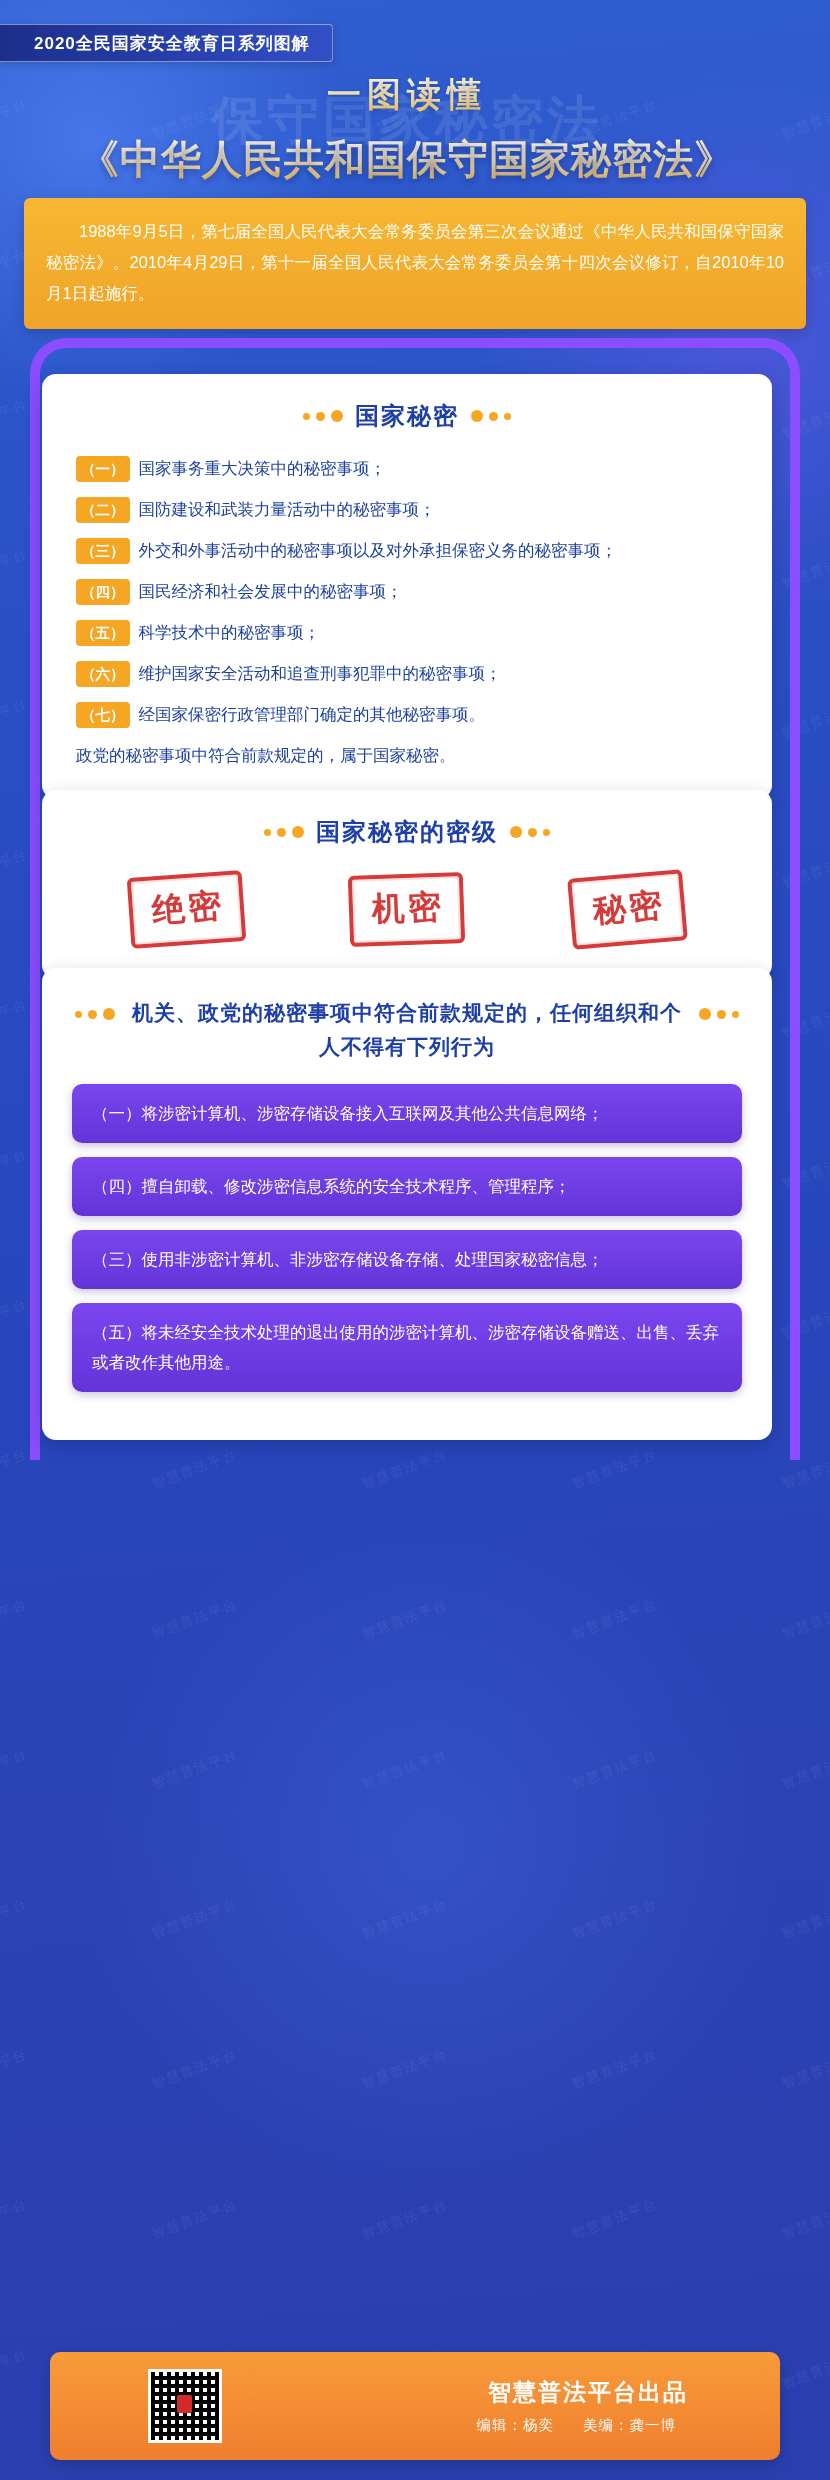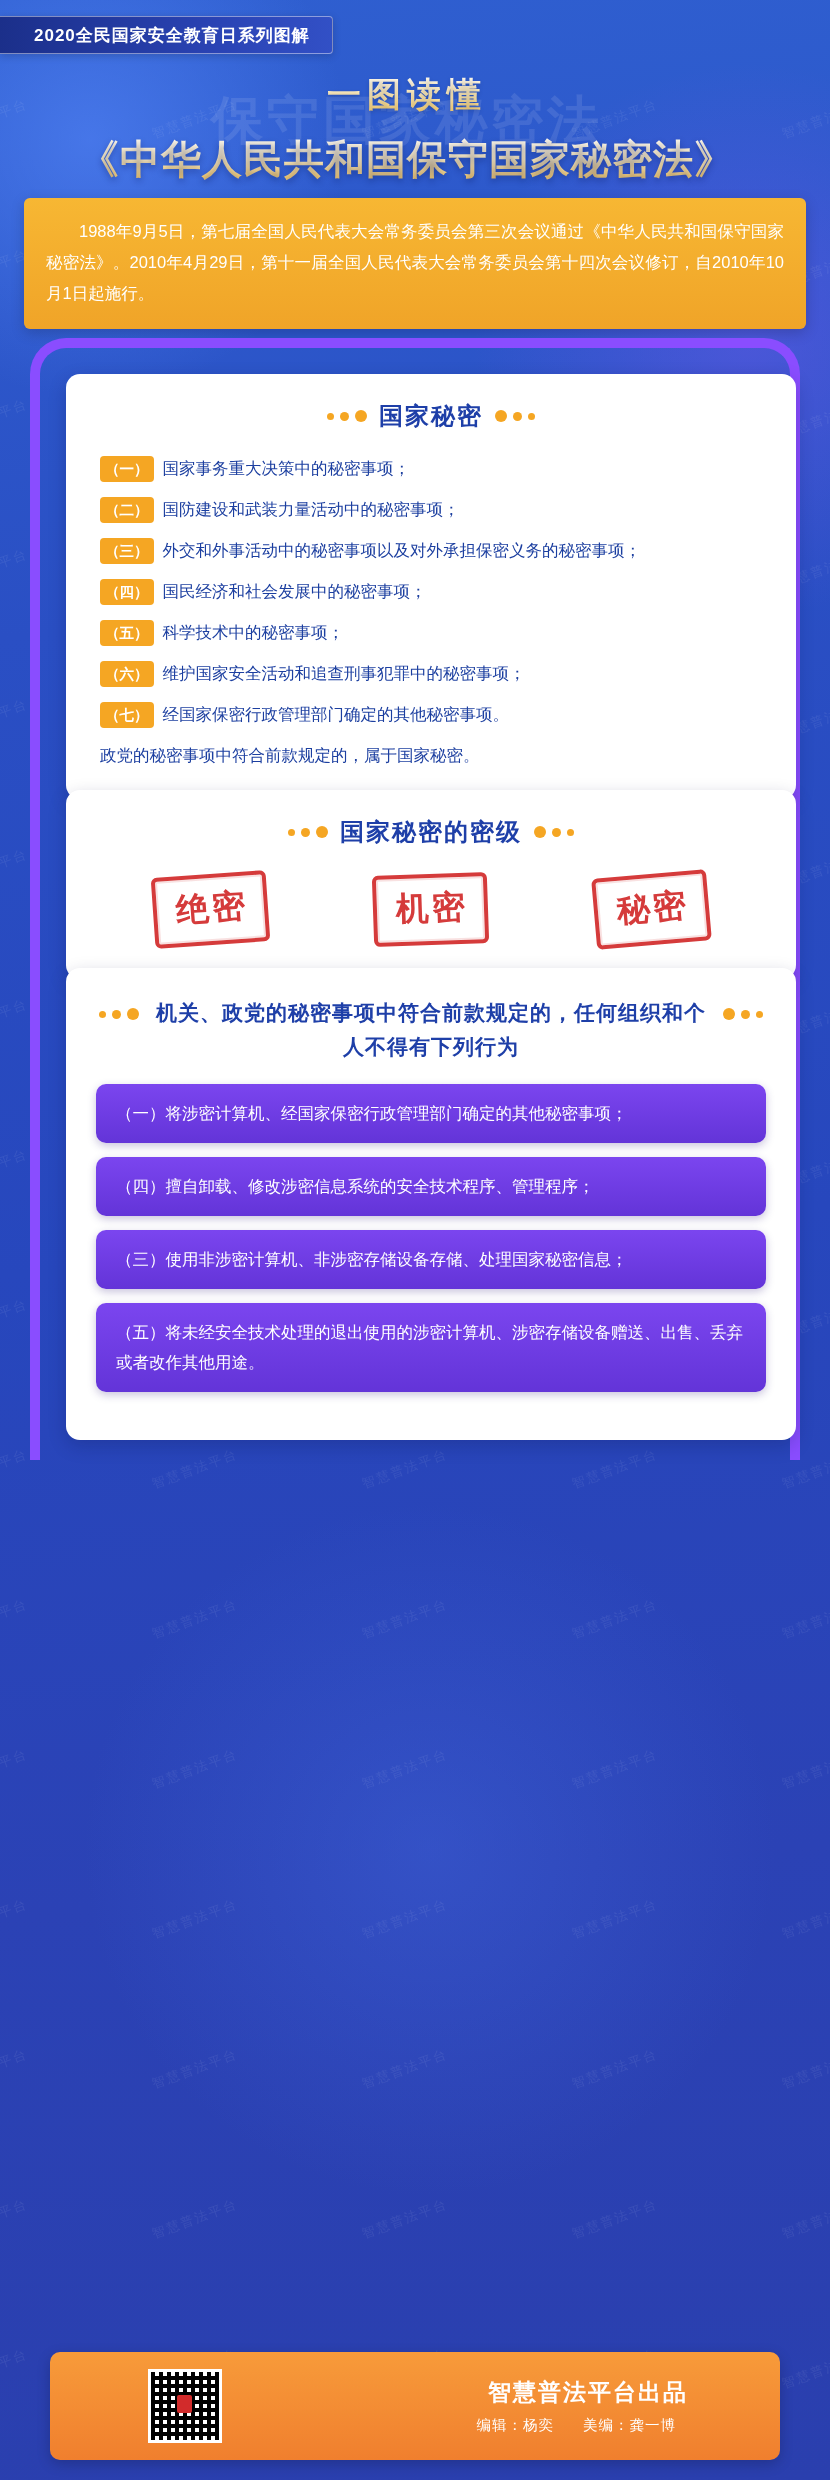--- a/index.html
+++ b/index.html
@@ -53,21 +53,21 @@
   .page {
     position: relative;
     z-index: 2;
     width: 830px;
     height: 2480px;
   }
 
   
   .ribbon {
     position: absolute;
-    left: 0; top: 16px;
+    left: 0; top: 24px;
     height: 38px;
     padding: 0 22px 0 34px;
     display: flex;
     align-items: center;
     background: linear-gradient(90deg, #1b2f8a 0%, #2a43b4 65%, #3250c6 100%);
     border-top-right-radius: 4px;
     border-bottom-right-radius: 4px;
     border: 1px solid rgba(255,255,255,0.45);
     border-left: none;
     box-shadow: 0 2px 8px rgba(0,0,0,0.18);
@@ -155,21 +155,21 @@
     width: 10px;
     background: #8a4dff;
     z-index: 1;
   }
   .bracket-side-l { left: 30px; top: 380px; height: 1080px; }
   .bracket-side-r { left: 790px; top: 380px; height: 1080px; }
 
   
   .card {
     position: absolute;
-    left: 66px;
+    left: 42px;
     width: 730px;
     background: #ffffff;
     border-radius: 14px;
     box-shadow: 0 6px 18px rgba(10,20,70,0.22);
     z-index: 3;
   }
   .card-title {
     display: flex;
     align-items: center;
     justify-content: center;
@@ -519,21 +519,21 @@
           <i class="d d3"></i>
       </span>
       <span class="headline">机关、政党的秘密事项中符合前款规定的，任何组织和个人不得有下列行为</span>
       <span class="dots">
         <i class="d d3"></i>
           <i class="d d2"></i>
           <i class="d d1"></i>
       </span>
     </div>
     <div class="items">
-      <div class="item">（一）将涉密计算机、经国家保密行政管理部门确定的其他秘密事项；</div>
+      <div class="item">（一）将涉密计算机、涉密存储设备接入互联网及其他公共信息网络；</div>
       <div class="item">（四）擅自卸载、修改涉密信息系统的安全技术程序、管理程序；</div>
       <div class="item">（三）使用非涉密计算机、非涉密存储设备存储、处理国家秘密信息；</div>
       <div class="item">（五）将未经安全技术处理的退出使用的涉密计算机、涉密存储设备赠送、出售、丢弃或者改作其他用途。</div>
     </div>
   </div>
 
   <div class="footer">
     <div class="qr">
       <div class="qr-inner"></div>
     </div>

